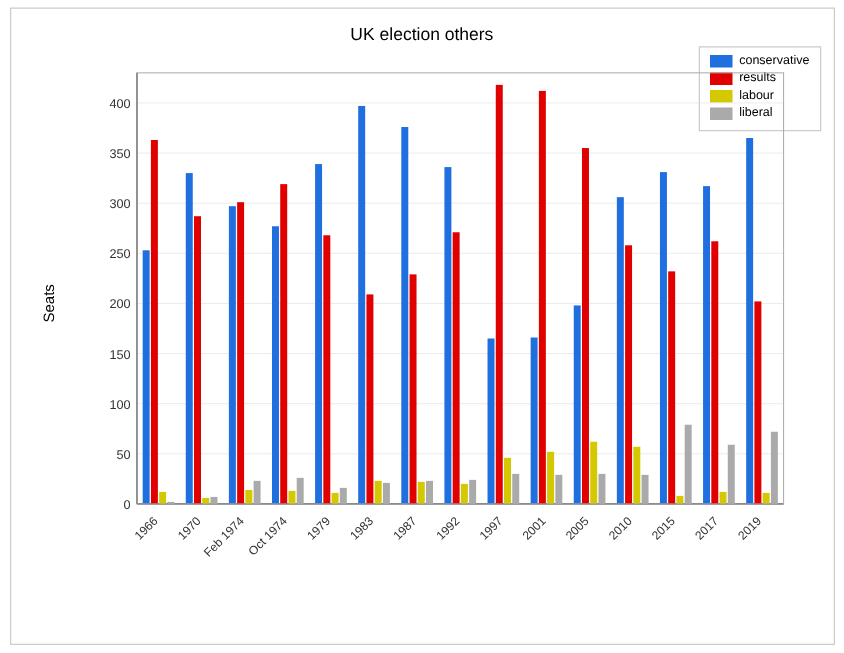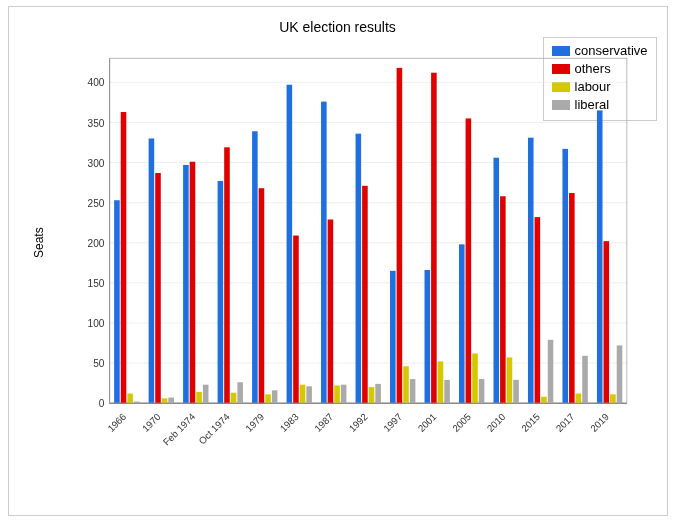--- a/index.html
+++ b/index.html
@@ -41,21 +41,21 @@
       font-size: 12px;
       white-space: nowrap;
     }
     .legend {
       position: absolute;
       top: 30px;
       right: 10px;
       border: 1px solid #ccc;
       padding: 5px 8px;
       background: #fff;
-      font-size: 13px;
+      font-size: 10px;
     }
     .legend-item {
       display: flex;
       align-items: center;
       margin-bottom: 3px;
     }
     .legend-color {
       width: 18px;
       height: 10px;
       margin-right: 5px;
@@ -64,30 +64,30 @@
     svg.chart-svg {
       width: 100%;
       height: 100%;
       overflow: visible;
     }
   </style>
 </head>
 <body>
 
 <div class="chart-container">
-  <div class="chart-title">UK election results</div>
+  <div class="chart-title">UK election others</div>
 
   <div class="legend">
     <div class="legend-item">
       <span class="legend-color" style="background:#1f6fdf;"></span>
       <span>conservative</span>
     </div>
     <div class="legend-item">
       <span class="legend-color" style="background:#e00000;"></span>
-      <span>others</span>
+      <span>results</span>
     </div>
     <div class="legend-item">
       <span class="legend-color" style="background:#d4c800;"></span>
       <span>labour</span>
     </div>
     <div class="legend-item">
       <span class="legend-color" style="background:#aaaaaa;"></span>
       <span>liberal</span>
     </div>
   </div>

